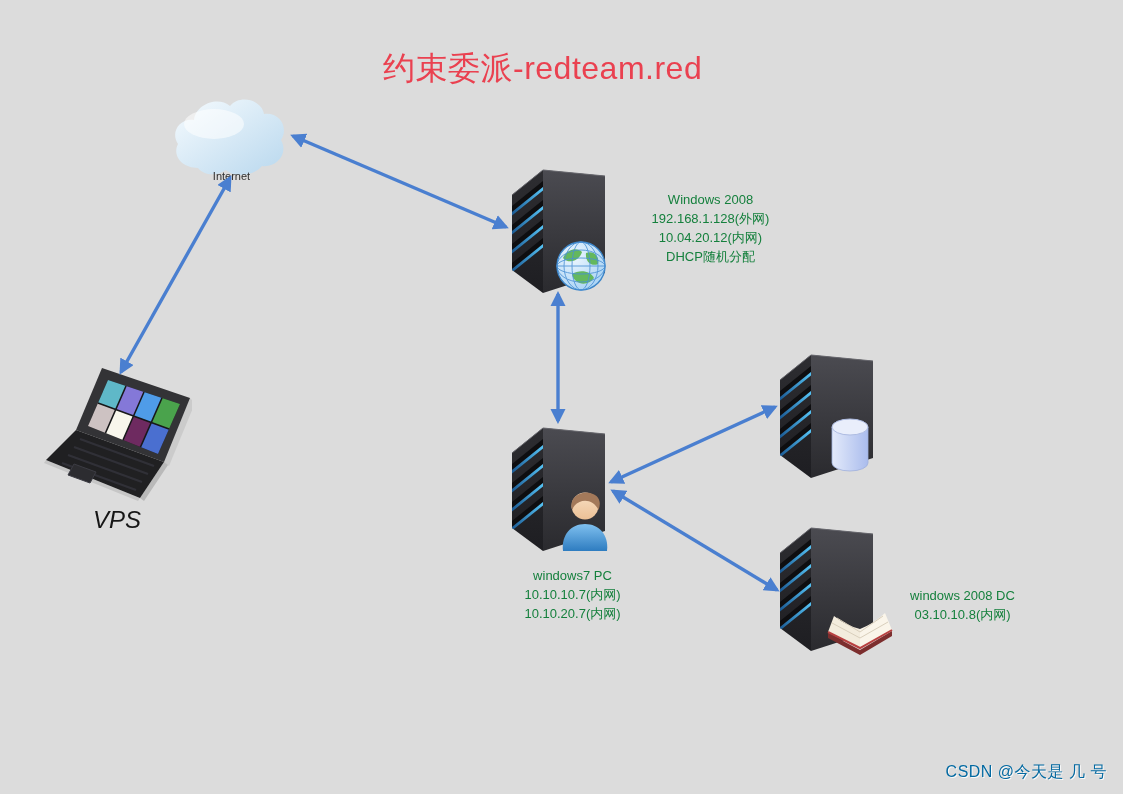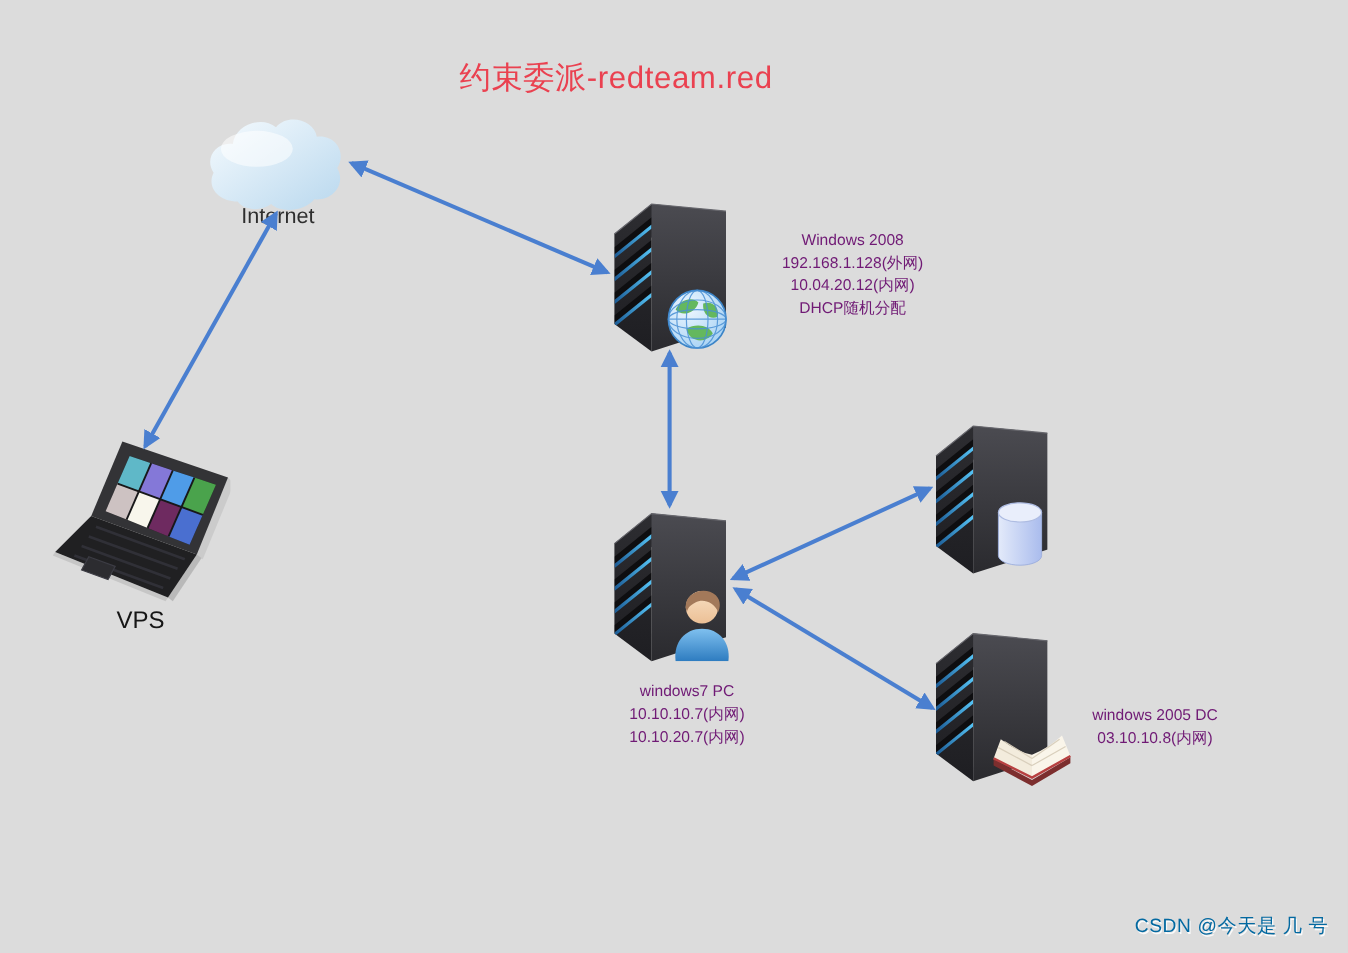--- a/index.html
+++ b/index.html
@@ -3,29 +3,29 @@
 <meta charset="utf-8">
 <style>
   html,body{margin:0;padding:0;}
   body{
     width:1123px;height:794px;background:#dcdcdc;overflow:hidden;
     font-family:"Liberation Sans","DejaVu Sans",sans-serif;
   }
   .stage{position:relative;width:1123px;height:794px;background:#dcdcdc;}
   .icon-svg{position:absolute;z-index:2;}
   .badge-svg{position:absolute;z-index:3;}
-  .node-label{position:absolute;z-index:4;color:#701a75;font-size:13px;line-height:19px;text-align:center;white-space:nowrap;}
+  .node-label{position:absolute;z-index:4;color:#15803d;font-size:13px;line-height:19px;text-align:center;white-space:nowrap;}
   .diagram-title{
     position:absolute;left:383px;top:47px;z-index:4;
-    color:#ea4150;font-size:26px;letter-spacing:.5px;white-space:nowrap;
+    color:#ea4150;font-size:32px;letter-spacing:.5px;white-space:nowrap;
   }
   .internet-label{position:absolute;left:189px;top:170px;width:85px;z-index:4;
-    color:#2e2e2e;font-size:18px;text-align:center;}
+    color:#2e2e2e;font-size:11px;text-align:center;}
   .vps-label{position:absolute;left:72px;top:506px;width:90px;z-index:4;
-    color:#161616;font-size:20px;text-align:center;}
+    color:#161616;font-size:24px;text-align:center;font-style:italic;}
   .watermark{
     position:absolute;right:16px;bottom:11px;z-index:4;
     color:#0369a1;font-size:16px;letter-spacing:.5px;
     text-shadow:1px 1px 0 rgba(255,255,255,.85);
   }
   #arrow-layer{position:absolute;left:0;top:0;z-index:5;pointer-events:none;}
   #defs-svg{position:absolute;width:0;height:0;}
 </style>
 </head>
 <body>
@@ -213,21 +213,21 @@
       <use href="#sym-db"></use>
     </svg>
 
   <svg class="icon-svg" style="left:773px;top:520px" width="100" height="132">
       <use href="#sym-tower"></use>
     </svg>
   <svg class="badge-svg" style="left:825px;top:601px" width="70" height="54">
       <use href="#sym-book"></use>
     </svg>
   <div class="node-label" style="left:880px;top:586px;width:165px">
-    <div>windows 2005 DC</div>
+    <div>windows 2008 DC</div>
     <div>03.10.10.8(内网)</div>
   </div>
 
   <svg id="arrow-layer" width="1123" height="794" viewBox="0 0 1123 794">
     <defs>
       <marker id="ah" viewBox="0 0 10 10" refX="8" refY="5" markerWidth="4.5" markerHeight="4.5" orient="auto-start-reverse" markerUnits="strokeWidth">
         <path d="M0,0 L10,5 L0,10 Z" fill="#4a7fd0"></path>
       </marker>
     </defs>
     <g stroke="#4a7fd0" stroke-width="3.4">

